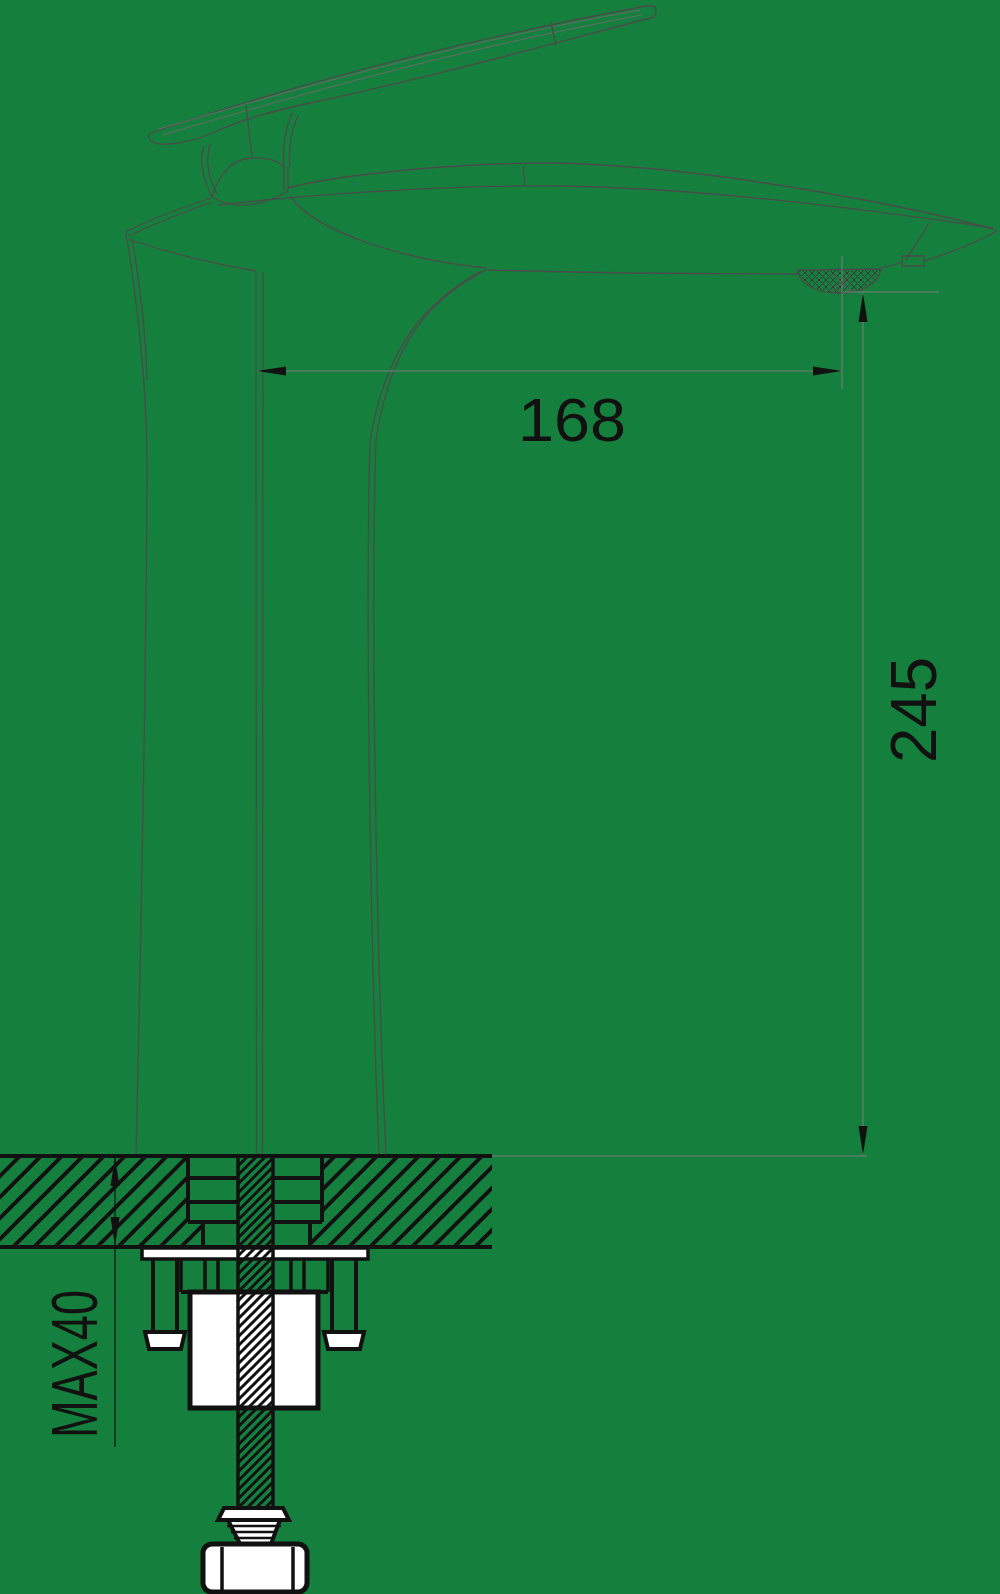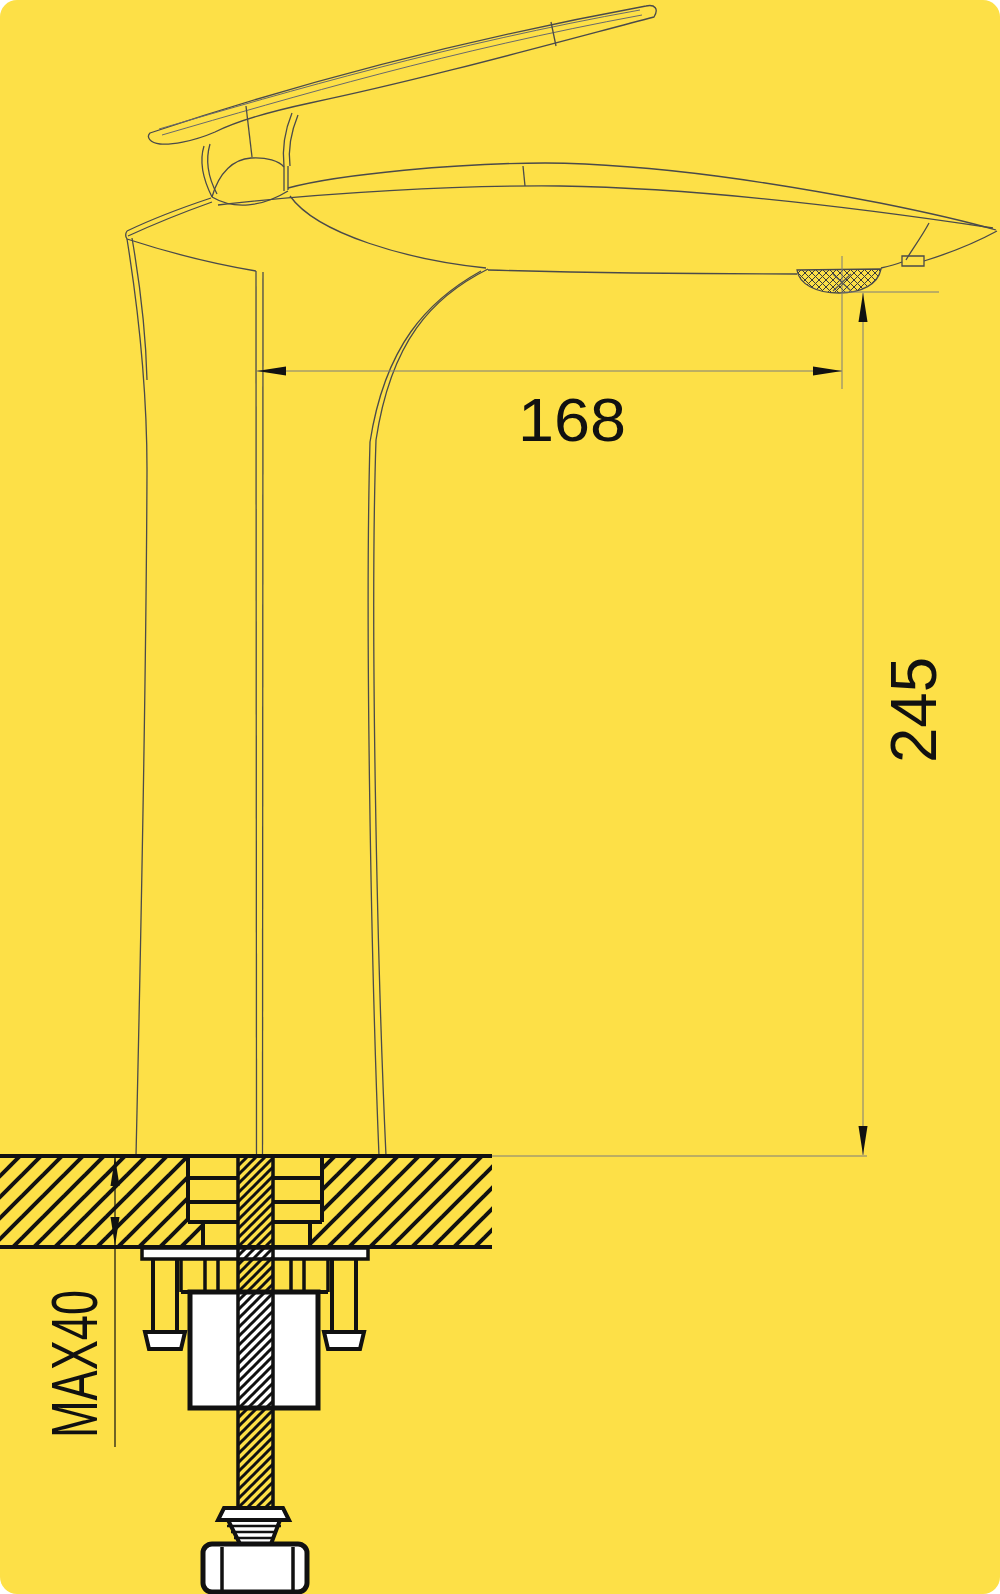--- a/index.html
+++ b/index.html
@@ -1,16 +1,16 @@
 <!DOCTYPE html>
 <html><head>
 <meta charset="utf-8">
 <style>
   html,body{margin:0;padding:0;background:#ffffff;}
-  .page{width:1000px;height:1594px;position:relative;background:#fde047;overflow:hidden;border-radius:17px;}
+  .page{width:1000px;height:1594px;position:relative;background:#15803d;overflow:hidden;}
   svg{display:block;}
   text{font-family:"Liberation Sans","DejaVu Sans",sans-serif;fill:#111;}
   .dim-text{font-size:62px;}
   .dim-text-v{font-size:64px;}
 </style>
 </head>
 <body>
 
 <div class="page">
 <svg width="1000" height="1594" viewBox="0 0 1000 1594">

